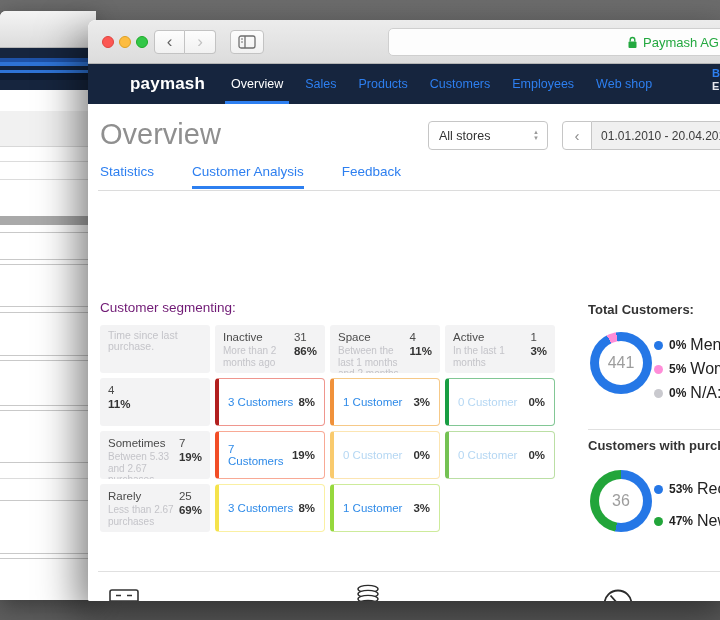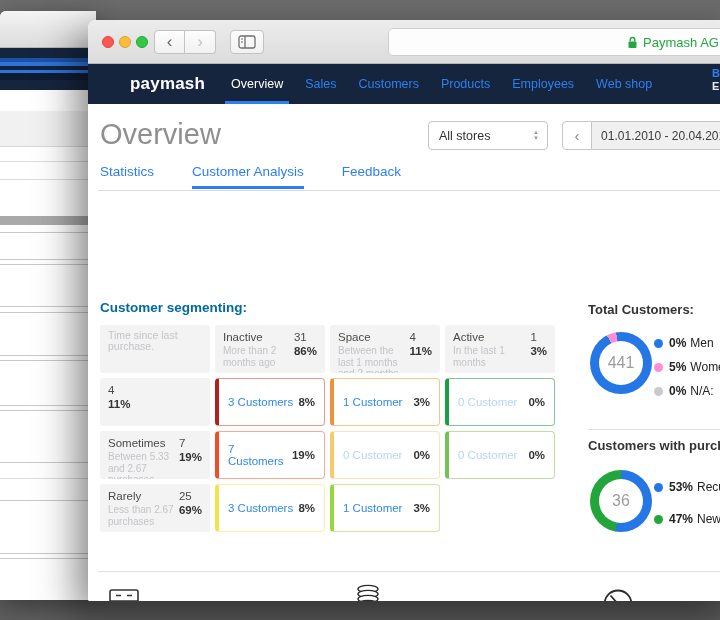--- a/index.html
+++ b/index.html
@@ -60,21 +60,21 @@
   .dategroup{position:absolute;left:474px;top:17px;display:flex;}
   .date-prev{width:30px;height:29px;border:1px solid #c6c6c6;border-radius:4px 0 0 4px;background:#fff;
     display:flex;align-items:center;justify-content:center;color:#8a8a8a;font-size:15px;}
   .date-box{width:150px;height:29px;border:1px solid #c6c6c6;border-left:none;background:#f0f0f0;
     display:flex;align-items:center;justify-content:center;font-size:12px;color:#3c3c3c;white-space:nowrap;}
   .tabs{position:absolute;left:12px;top:60px;display:flex;gap:38px;}
   .tab{color:#2d7ff0;font-size:13.5px;padding-bottom:9px;position:relative;cursor:pointer;}
   .tab.active::after{content:"";position:absolute;left:0;right:0;bottom:-1px;height:3px;background:#2d7ff0;}
   .tabs-divider{position:absolute;left:10px;right:0;top:86px;height:1px;background:#dcdcdc;}
 
-  .section-title{position:absolute;left:12px;top:196px;font-size:13.5px;font-weight:bold;color:#0369a1;}
+  .section-title{position:absolute;left:12px;top:196px;font-size:13.5px;font-weight:normal;color:#701a75;}
 
   
   .matrix{position:absolute;left:12px;top:221px;display:grid;grid-template-columns:repeat(4,110px);
     grid-auto-rows:48px;gap:5px;}
   .m-corner{display:flex;flex-direction:column;gap:20px;}
   .m-corner-box{background:#f3f3f4;border-radius:3px;color:#c4c4c9;font-size:10.5px;line-height:11px;
     padding:5px 8px;flex:1;overflow:hidden;}
   .m-head{background:#f3f3f4;border-radius:3px;padding:6px 8px;display:flex;justify-content:space-between;overflow:hidden;}
   .mh-title{font-size:11.5px;color:#4a4a4a;margin-bottom:2px;}
   .mh-desc{font-size:10px;color:#c4c4c9;line-height:11.5px;}
@@ -87,21 +87,21 @@
   .cell-pct{font-size:11.5px;font-weight:bold;color:#333;}
 
   
   .rp-title{position:absolute;font-size:13px;font-weight:bold;color:#333;white-space:nowrap;}
   .donut{position:absolute;width:62px;height:62px;border-radius:50%;}
   .donut-hole{position:absolute;inset:9px;background:#fff;border-radius:50%;
     display:flex;align-items:center;justify-content:center;font-size:16px;color:#9d9d9d;}
   .legend-row{position:absolute;display:flex;align-items:center;gap:6px;white-space:nowrap;}
   .legend-dot{width:9px;height:9px;border-radius:50%;flex:none;}
   .legend-pct{font-size:12px;font-weight:bold;color:#222;}
-  .legend-label{font-size:12px;color:#222;margin-left:-2px;text-align:center;}
+  .legend-label{font-size:16px;color:#222;margin-left:-2px;text-align:center;}
   .rp-divider{position:absolute;left:500px;right:0;height:1px;background:#e0e0e0;}
 
   .main-divider{position:absolute;left:10px;right:0;top:467px;height:1px;background:#e0e0e0;}
 
   
   .stat-icon{position:absolute;}
   .stat-text{position:absolute;margin-top:48px;}
   .stat-value{font-size:13px;font-weight:bold;color:#1c1c1c;line-height:17px;}
 </style>
 </head>
@@ -149,22 +149,22 @@
       </svg>
       <span class="addr-text">Paymash AG</span>
     </div>
   </div>
 
   <div class="nav">
     <span class="logo">paymash</span>
     <div class="menu">
       <span class="menu-item active">Overview</span>
       <span class="menu-item">Sales</span>
+      <span class="menu-item">Products</span>
       <span class="menu-item">Customers</span>
-      <span class="menu-item">Products</span>
       <span class="menu-item">Employees</span>
       <span class="menu-item">Web shop</span>
     </div>
     <div class="nav-edge">
       <div class="e1">B</div>
       <div class="e2">E</div>
     </div>
   </div>
 
   <div class="main">

